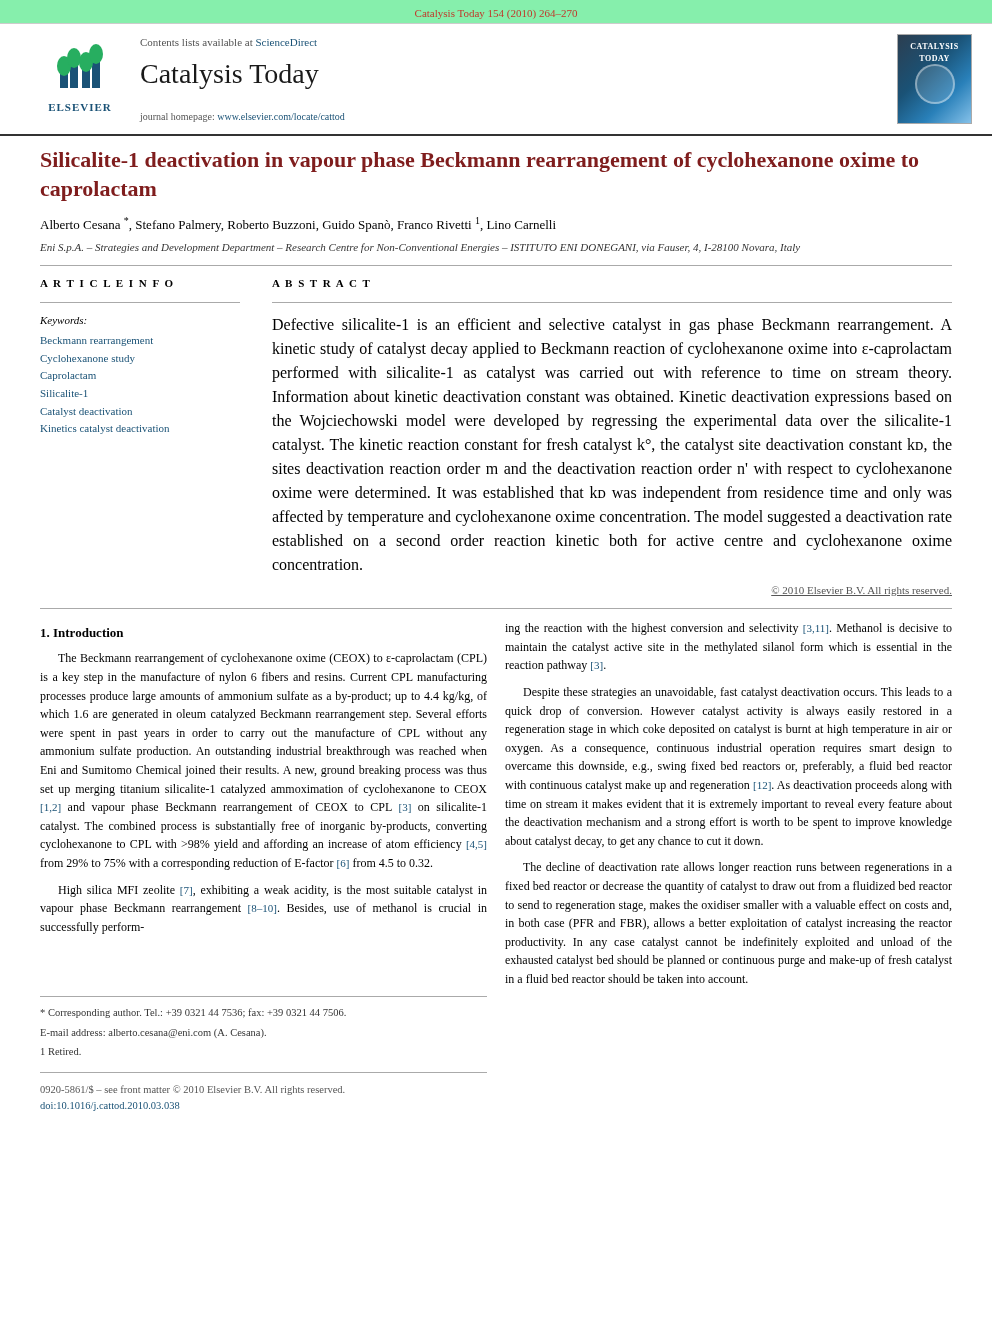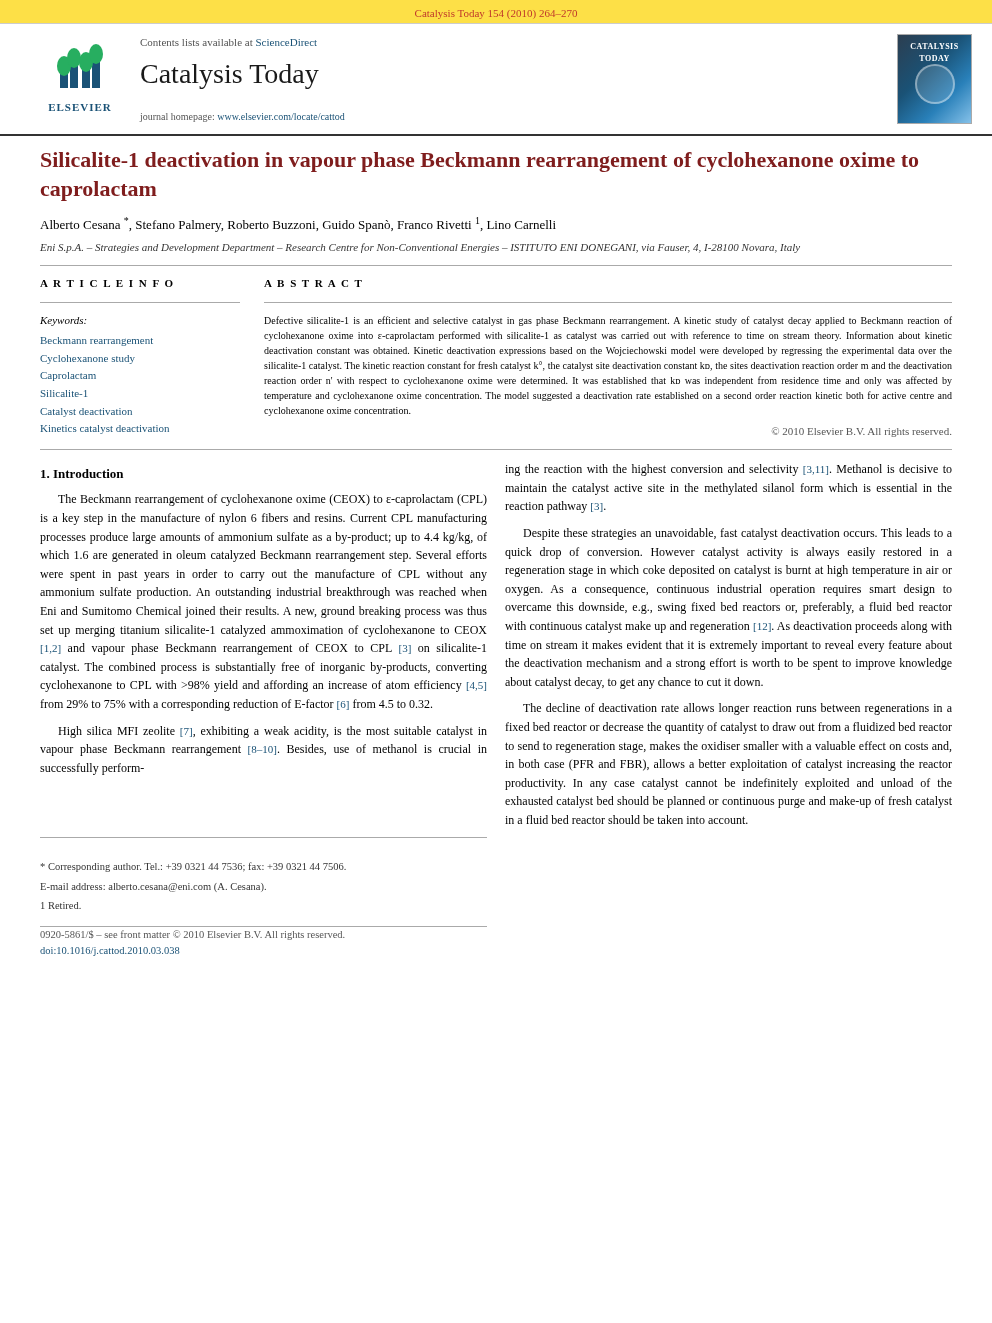--- a/index.html
+++ b/index.html
@@ -8,21 +8,21 @@
       background: #fff;
       color: #000;
       width: 992px;
       min-height: 1323px;
       font-size: 13px;
       line-height: 1.4;
     }
 
     
     .top-bar {
-      background: #fde047;
+      background: #86efac;
       text-align: center;
       font-size: 11px;
       color: #c0392b;
       padding: 6px 0 2px 0;
       border-bottom: 1px solid #ccc;
     }
 
     
     .journal-header {
       display: flex;
@@ -154,21 +154,21 @@
     
     .divider {
       border: none;
       border-top: 1px solid #aaa;
       margin: 10px 0;
     }
 
     
     .article-info-row {
       display: flex;
-      gap: 24px;
+      gap: 32px;
       margin-bottom: 10px;
     }
 
     
     .article-info-left {
       width: 200px;
       flex-shrink: 0;
     }
     .section-label {
       font-size: 11px;
@@ -189,31 +189,32 @@
     }
     .keywords-list div {
       color: #1a5276;
     }
 
     
     .abstract-right {
       flex: 1;
     }
     .abstract-text {
-      font-size: 10px;
+      font-size: 16px;
       text-align: justify;
       line-height: 1.5;
       color: #000;
     }
 
     .copyright-notice {
       font-size: 11px;
       text-align: right;
       color: #555;
       margin-top: 6px;
+      text-decoration: underline;
     }
 
     
     .body-columns {
       display: flex;
       gap: 18px;
       margin-top: 10px;
     }
     .body-col {
       flex: 1;
@@ -239,33 +240,33 @@
     .ref-link {
       color: #1a5276;
       text-decoration: none;
       font-size: 11px;
     }
 
     
     .footnotes-area {
       border-top: 1px solid #aaa;
       margin-top: 12px;
-      padding-top: 21px;
+      padding-top: 8px;
       font-size: 10.5px;
       color: #333;
     }
     .footnotes-area div {
       margin-bottom: 3px;
     }
 
     
     .bottom-bar {
       border-top: 1px solid #aaa;
       margin-top: 12px;
-      padding-top: 0;
+      padding-top: 9px;
       font-size: 10.5px;
       color: #555;
     }
     .bottom-bar .doi {
       color: #1a5276;
     }
   </style>
 </head>
 <body>
 

